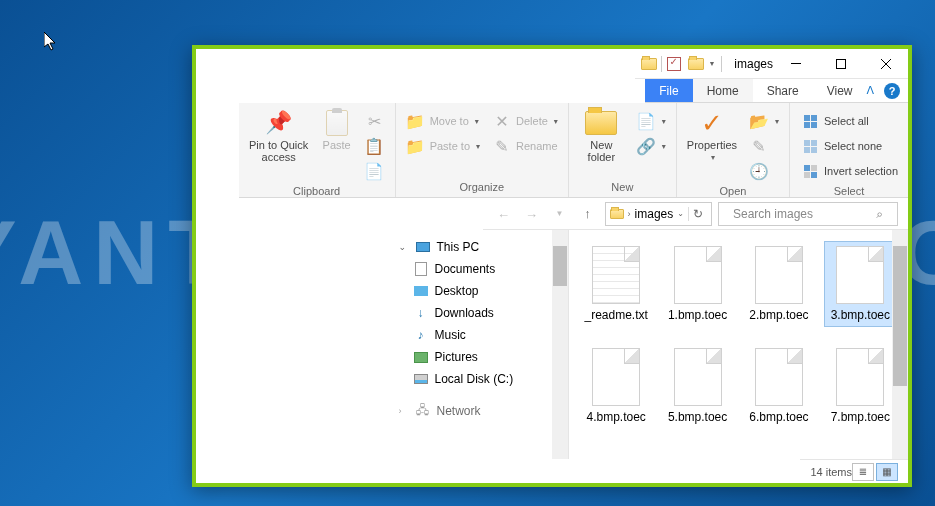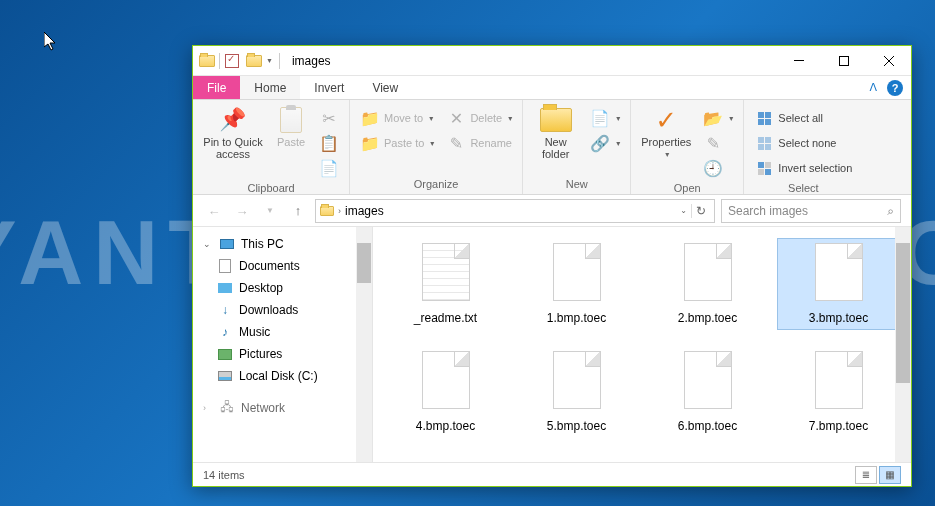--- a/index.html
+++ b/index.html
@@ -1,32 +1,32 @@
 <!DOCTYPE html>
 <html><head>
 <meta charset="utf-8">
 <style>
 * { box-sizing: border-box; margin: 0; padding: 0; font-family: "Segoe UI", Tahoma, sans-serif; }
 body { width: 935px; height: 506px; background: linear-gradient(135deg, #0a5094 0%, #1976c5 50%, #0a5094 100%); position: relative; overflow: hidden; }
 .watermark { position: absolute; top: 50%; left: 50%; transform: translate(-50%, -50%); font-size: 90px; font-weight: bold; color: rgba(255,255,255,0.3); letter-spacing: 10px; white-space: nowrap; pointer-events: none; z-index: 1; }
 .cursor { position: absolute; top: 32px; left: 44px; z-index: 10; }
-.window { position: absolute; top: 45px; left: 192px; width: 720px; height: 442px; background: #fff; border: 1px solid #84cc16; box-shadow: 0 4px 20px rgba(0,0,0,0.4); display: flex; flex-direction: column; z-index: 5; }
+.window { position: absolute; top: 45px; left: 192px; width: 720px; height: 442px; background: #fff; border: 4px solid #84cc16; box-shadow: 0 4px 20px rgba(0,0,0,0.4); display: flex; flex-direction: column; z-index: 5; align-items: flex-end; }
 .titlebar { height: 30px; background: #fff; display: flex; align-items: center; border-bottom: 1px solid #e5e5e5; }
 .qat { display: flex; align-items: center; gap: 2px; padding-left: 4px; }
 .tb-icon { width: 20px; height: 20px; display: flex; align-items: center; justify-content: center; }
 .folder-glyph { width: 16px; height: 12px; background: linear-gradient(#ffe9a6, #f8d368); border: 1px solid #dcb64b; border-radius: 1px; position: relative; }
 .folder-glyph::before { content: ""; position: absolute; top: -3px; left: 0; width: 6px; height: 3px; background: #f8d368; border: 1px solid #dcb64b; border-bottom: none; }
 .checkmark-box { width: 14px; height: 14px; border: 1px solid #b55353; position: relative; }
 .checkmark-box::after { content: "✓"; color: #b55353; font-size: 10px; position: absolute; top: -2px; left: 1px; }
 .title-text { margin-left: 8px; font-size: 12px; color: #000; }
 .winctrl { margin-left: auto; display: flex; }
 .winbtn { width: 45px; height: 29px; display: flex; align-items: center; justify-content: center; font-size: 11px; }
 .tabs { height: 24px; display: flex; align-items: stretch; border-bottom: 1px solid #d9d9d9; }
 .tab { padding: 0 14px; font-size: 12px; display: flex; align-items: center; color: #444; }
-.tab.file { background: #ec4899; color: #fff; }
+.tab.file { background: #3b82f6; color: #fff; }
 .tab.active { background: #f5f5f5; }
 .ribbon-right { margin-left: auto; display: flex; align-items: center; padding-right: 8px; gap: 10px; }
 .help-circle { width: 16px; height: 16px; border-radius: 50%; background: #1979ca; color: #fff; font-size: 11px; display: flex; align-items: center; justify-content: center; font-weight: bold; }
 .ribbon { height: 95px; background: #f5f5f5; display: flex; border-bottom: 1px solid #d9d9d9; }
 .rgroup { border-right: 1px solid #e0e0e0; display: flex; flex-direction: column; padding: 2px 6px 0; }
 .rgroup-body { flex: 1; display: flex; align-items: flex-start; gap: 4px; }
 .rgroup-label { font-size: 11px; color: #666; text-align: center; padding: 2px 0 4px; }
 .rbtn-lg { display: flex; flex-direction: column; align-items: center; gap: 2px; padding: 4px; font-size: 11px; color: #444; text-align: center; min-width: 40px; }
 .rbtn-sm { display: flex; align-items: center; gap: 4px; font-size: 11px; color: #444; padding: 2px 4px; white-space: nowrap; }
 .rbtn-sm.disabled, .rbtn-lg.disabled { color: #b0b0b0; }
@@ -39,42 +39,42 @@
 .folder-lg { width: 32px; height: 24px; background: linear-gradient(#ffe9a6, #f5c744); border: 1px solid #dcb64b; border-radius: 2px; position: relative; }
 .folder-lg::before { content: ""; position: absolute; top: -5px; left: 2px; width: 12px; height: 5px; background: #f5c744; border: 1px solid #dcb64b; border-bottom: none; }
 .check-lg { color: #e67e22; font-size: 26px; }
 .grid-icon { display: grid; grid-template-columns: repeat(2, 6px); gap: 1px; }
 .grid-icon span { width: 6px; height: 6px; background: #5b9bd5; }
 .addressbar { height: 32px; display: flex; align-items: center; gap: 6px; padding: 0 10px; border-bottom: 1px solid #e5e5e5; }
 .navbtn { width: 22px; height: 22px; display: flex; align-items: center; justify-content: center; color: #666; font-size: 13px; }
 .navbtn.disabled { color: #c0c0c0; }
 .path-box { flex: 1; height: 24px; border: 1px solid #cccccc; display: flex; align-items: center; padding: 0 4px; font-size: 12px; gap: 4px; }
 .path-seg { display: flex; align-items: center; gap: 3px; }
-.search-box { width: 180px; height: 24px; border: 1px solid #cccccc; display: flex; align-items: center; padding: 0 6px; font-size: 12px; color: #888; justify-content: space-between; }
+.search-box { width: 180px; height: 24px; border: 1px solid #cccccc; display: flex; align-items: center; padding: 0 14px; font-size: 12px; color: #888; justify-content: space-between; }
 .content { flex: 1; display: flex; overflow: hidden; }
 .sidebar { width: 180px; border-right: 1px solid #e5e5e5; overflow-y: auto; padding: 6px 0; position: relative; }
 .tree-item { display: flex; align-items: center; gap: 6px; padding: 3px 8px 3px 24px; font-size: 12px; color: #000; }
 .tree-item.root { padding-left: 10px; font-weight: normal; }
 .expander { width: 10px; color: #666; font-size: 9px; }
 .ti-icon { width: 16px; height: 16px; display: flex; align-items: center; justify-content: center; }
 .monitor-ic { width: 14px; height: 10px; background: #4aa3df; border: 1px solid #2a6fa0; }
 .desktop-ic { width: 14px; height: 10px; background: #5bb5e8; }
 .doc-ic { width: 12px; height: 14px; background: #fff; border: 1px solid #999; }
 .dl-ic { color: #2a7ab0; font-weight: bold; }
 .music-ic { color: #2a7ab0; }
 .pic-ic { width: 14px; height: 11px; background: #6bb36b; border: 1px solid #4a934a; }
 .vid-ic { width: 14px; height: 11px; background: #8b6bb3; border: 1px solid #6a4a93; }
 .disk-ic { width: 14px; height: 10px; background: #d0d0d0; border: 1px solid #888; position: relative; }
 .disk-ic::after { content:""; position:absolute; bottom:0; left:0; width:100%; height:3px; background:#5bb5e8; }
 .net-ic { color: #555; }
 .sb-scroll { position: absolute; right: 0; top: 0; width: 16px; height: 100%; background: #f0f0f0; }
 .sb-thumb { position: absolute; top: 16px; width: 14px; left: 1px; height: 40px; background: #c0c0c0; }
 .filepane { flex: 1; overflow: auto; padding: 12px; position: relative; }
 .filegrid { display: grid; grid-template-columns: repeat(4, 1fr); gap: 18px 10px; }
-.file-item { display: flex; flex-direction: column; align-items: center; gap: 10px; font-size: 12px; color: #000; padding: 4px; }
+.file-item { display: flex; flex-direction: column; align-items: center; gap: 4px; font-size: 12px; color: #000; padding: 4px; }
 .file-item.selected { outline: 1px solid #99c2e8; background: #cce5ff; }
 .file-icon { width: 48px; height: 58px; background: #fff; border: 1px solid #d0d0d0; position: relative; }
 .file-icon::before { content: ""; position: absolute; top: 0; right: 0; width: 14px; height: 14px; background: linear-gradient(135deg, transparent 48%, #e0e0e0 50%); border-left: 1px solid #d0d0d0; border-bottom: 1px solid #d0d0d0; }
 .file-icon.txt { background: repeating-linear-gradient(#fff, #fff 6px, #e8e8e8 6px, #e8e8e8 7px); }
 .fp-scroll { position: absolute; right: 0; top: 0; width: 16px; height: 100%; background: #f0f0f0; }
 .fp-thumb { position: absolute; top: 16px; width: 14px; left: 1px; height: 140px; background: #c0c0c0; }
 .statusbar { height: 24px; border-top: 1px solid #e5e5e5; display: flex; align-items: center; padding: 0 10px; font-size: 11px; color: #555; }
 .view-toggles { margin-left: auto; display: flex; gap: 2px; }
 .vt { width: 22px; height: 18px; border: 1px solid #c0c0c0; display: flex; align-items: center; justify-content: center; font-size: 10px; }
 .vt.active { background: #cce5ff; border-color: #7ab0de; }
@@ -123,21 +123,21 @@
         <svg width="10" height="10">
             <path d="M0 0 L10 10 M10 0 L0 10" stroke="#000" stroke-width="1"></path>
           </svg>
       </div>
     </div>
   </div>
 
   <div class="tabs">
     <div class="tab file">File</div>
     <div class="tab active">Home</div>
-    <div class="tab">Invert</div>
+    <div class="tab">Share</div>
     <div class="tab">View</div>
     <div class="ribbon-right">
       <span style="color:#1979ca;font-size:11px">ᐱ</span>
       <div class="help-circle">?</div>
     </div>
   </div>
 
   <div class="ribbon">
     <div class="rgroup">
       <div class="rgroup-body">

